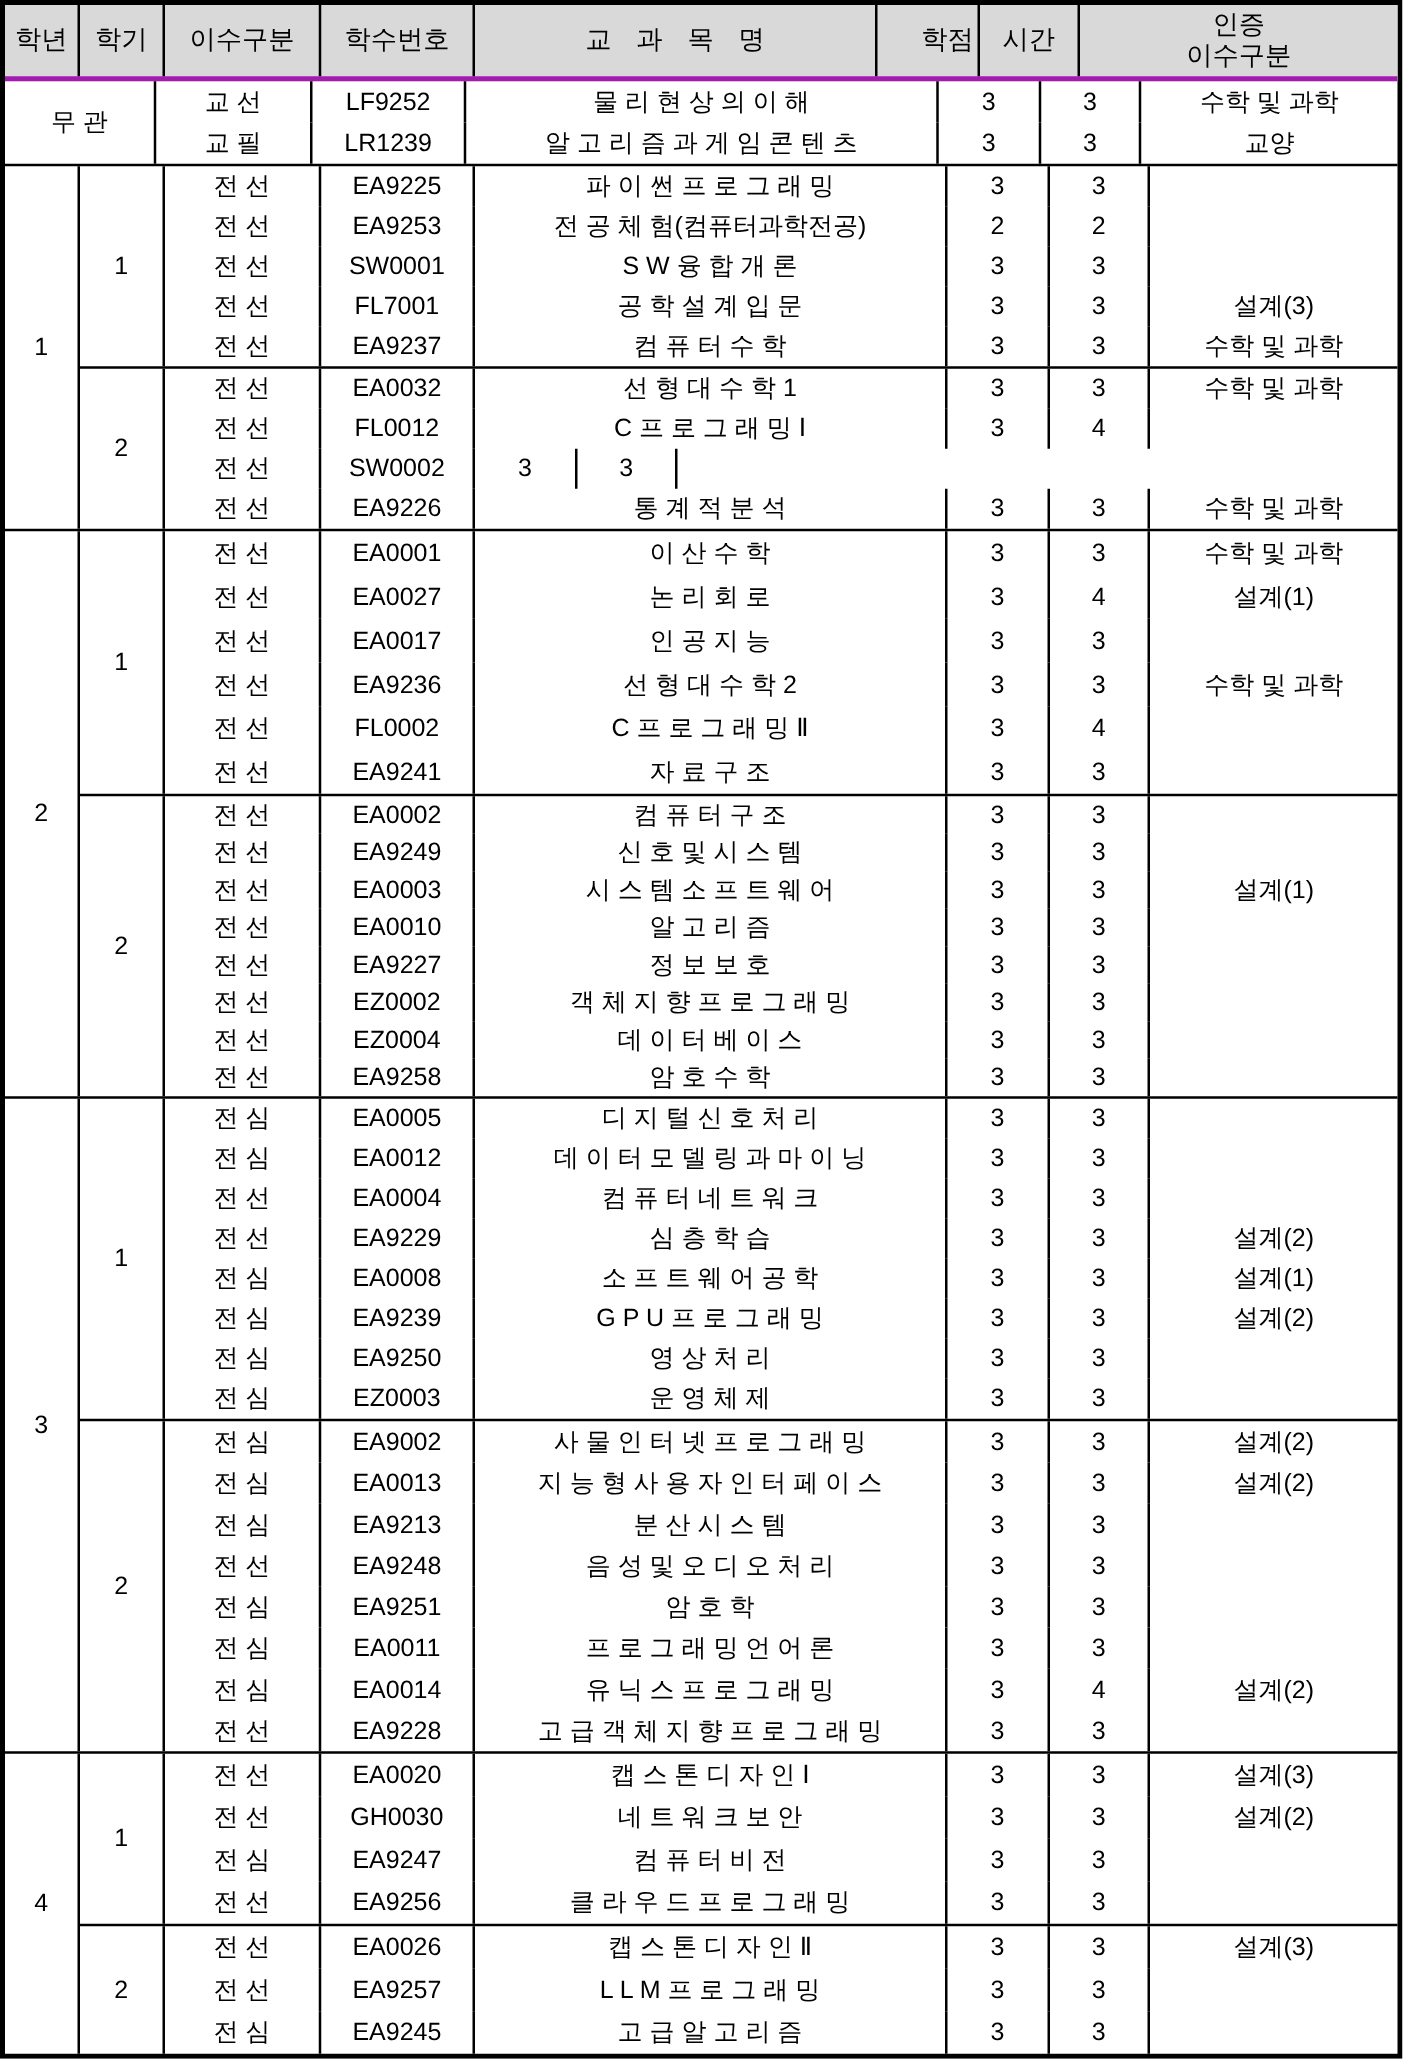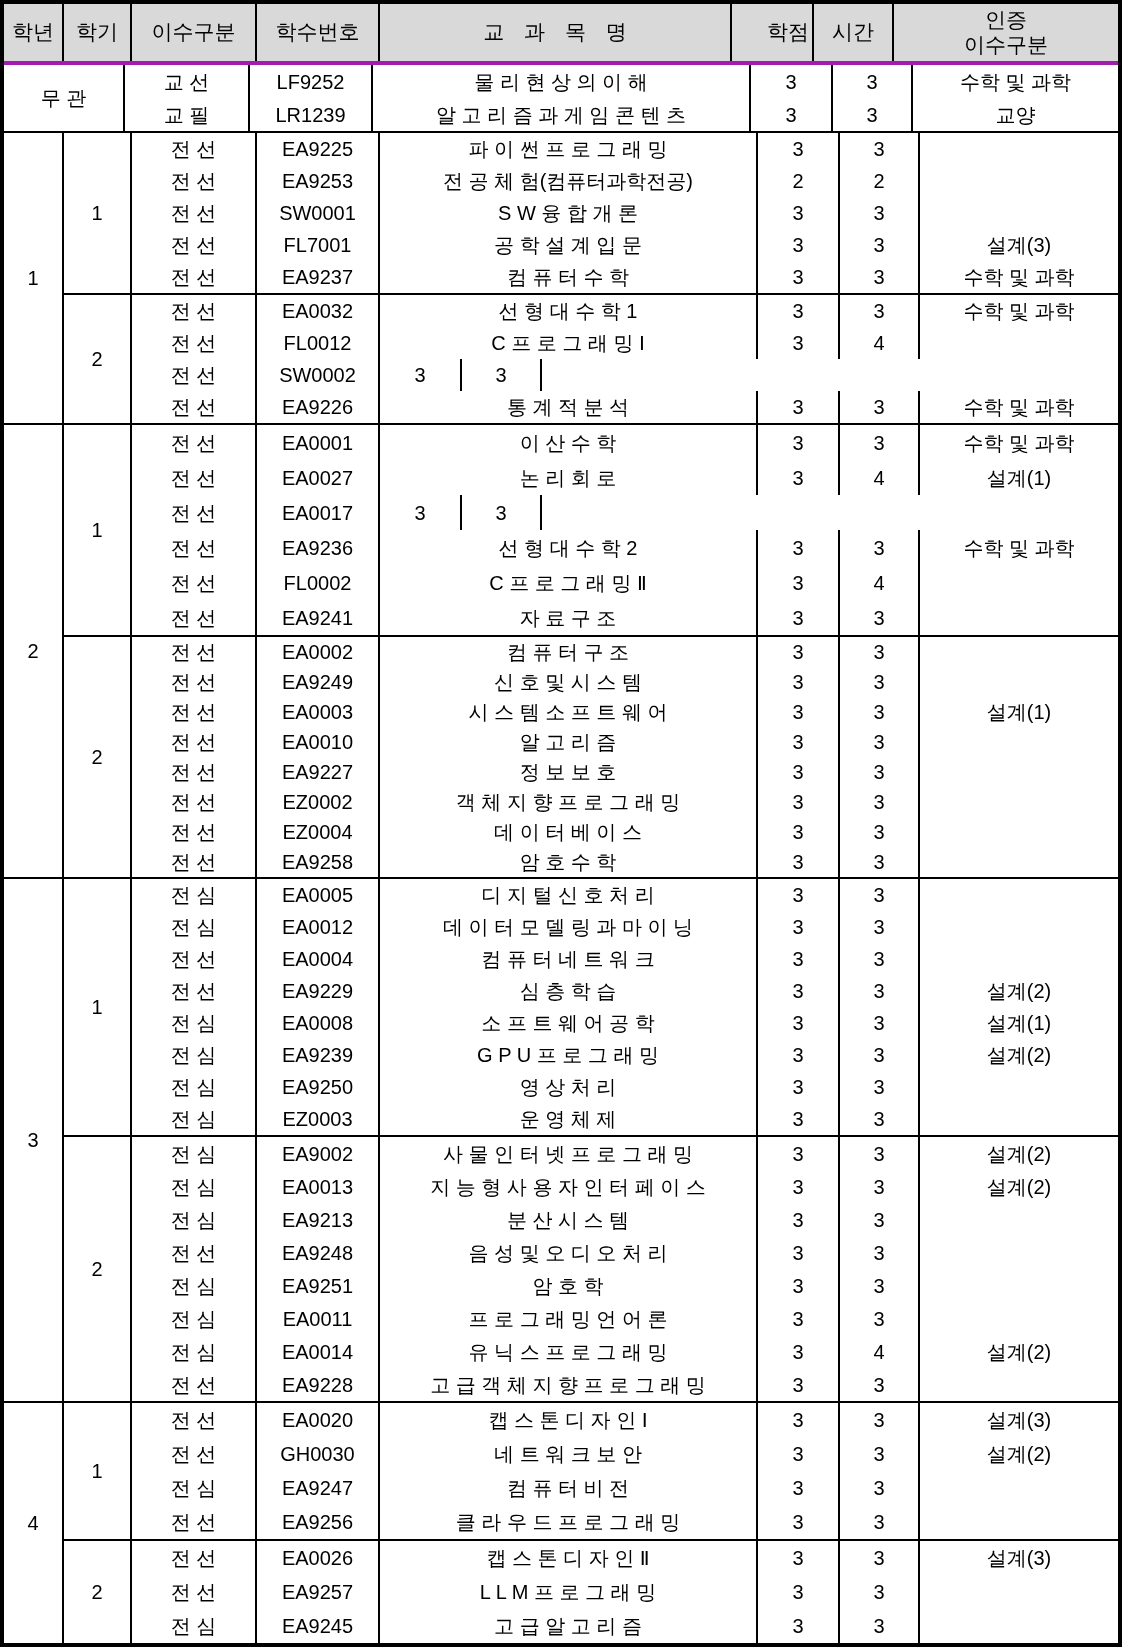--- a/index.html
+++ b/index.html
@@ -32,21 +32,21 @@
     border-right: 2px solid #000;
     font-size: 21px;
     text-align: center;
     white-space: pre-line;
     line-height: 1.15;
   }
   .h-year   { width: 60px; }
   .h-sem    { width: 68px; }
   .h-type   { width: 125px; }
   .h-code   { width: 123px; }
-  .h-name   { width: 352px; word-spacing: 14px; }
+  .h-name   { width: 322px; word-spacing: 14px; }
   .h-credit { width: 82px; padding-left: 32px; }
   .h-hour   { width: 80px; }
   .h-cert   { flex: 1; border-right: none; }
   
   .tbody { flex: 1; display: flex; flex-direction: column; }
   .ygroup { display: flex; }
   .ysep   { border-top: 2px solid #000; }
   .ybody  { flex: 1; display: flex; flex-direction: column; }
   .sblock { display: flex; }
   .ssep   { border-top: 2px solid #000; }
@@ -227,20 +227,21 @@
                 <div class="cell c-type">전 선</div>
                 <div class="cell c-code">EA0027</div>
                 <div class="cell c-name">논 리 회 로</div>
                 <div class="cell c-credit">3</div>
                 <div class="cell c-hour">4</div>
                 <div class="cell c-cert">설계(1)</div>
               </div>
               <div class="crow rh2_0">
                 <div class="cell c-type">전 선</div>
                 <div class="cell c-code">EA0017</div>
+                <div class="cell c-name">인 공 지 능</div>
                 <div class="cell c-credit">3</div>
                 <div class="cell c-hour">3</div>
                 <div class="cell c-cert"></div>
               </div>
               <div class="crow rh2_0">
                 <div class="cell c-type">전 선</div>
                 <div class="cell c-code">EA9236</div>
                 <div class="cell c-name">선 형 대 수 학 2</div>
                 <div class="cell c-credit">3</div>
                 <div class="cell c-hour">3</div>

